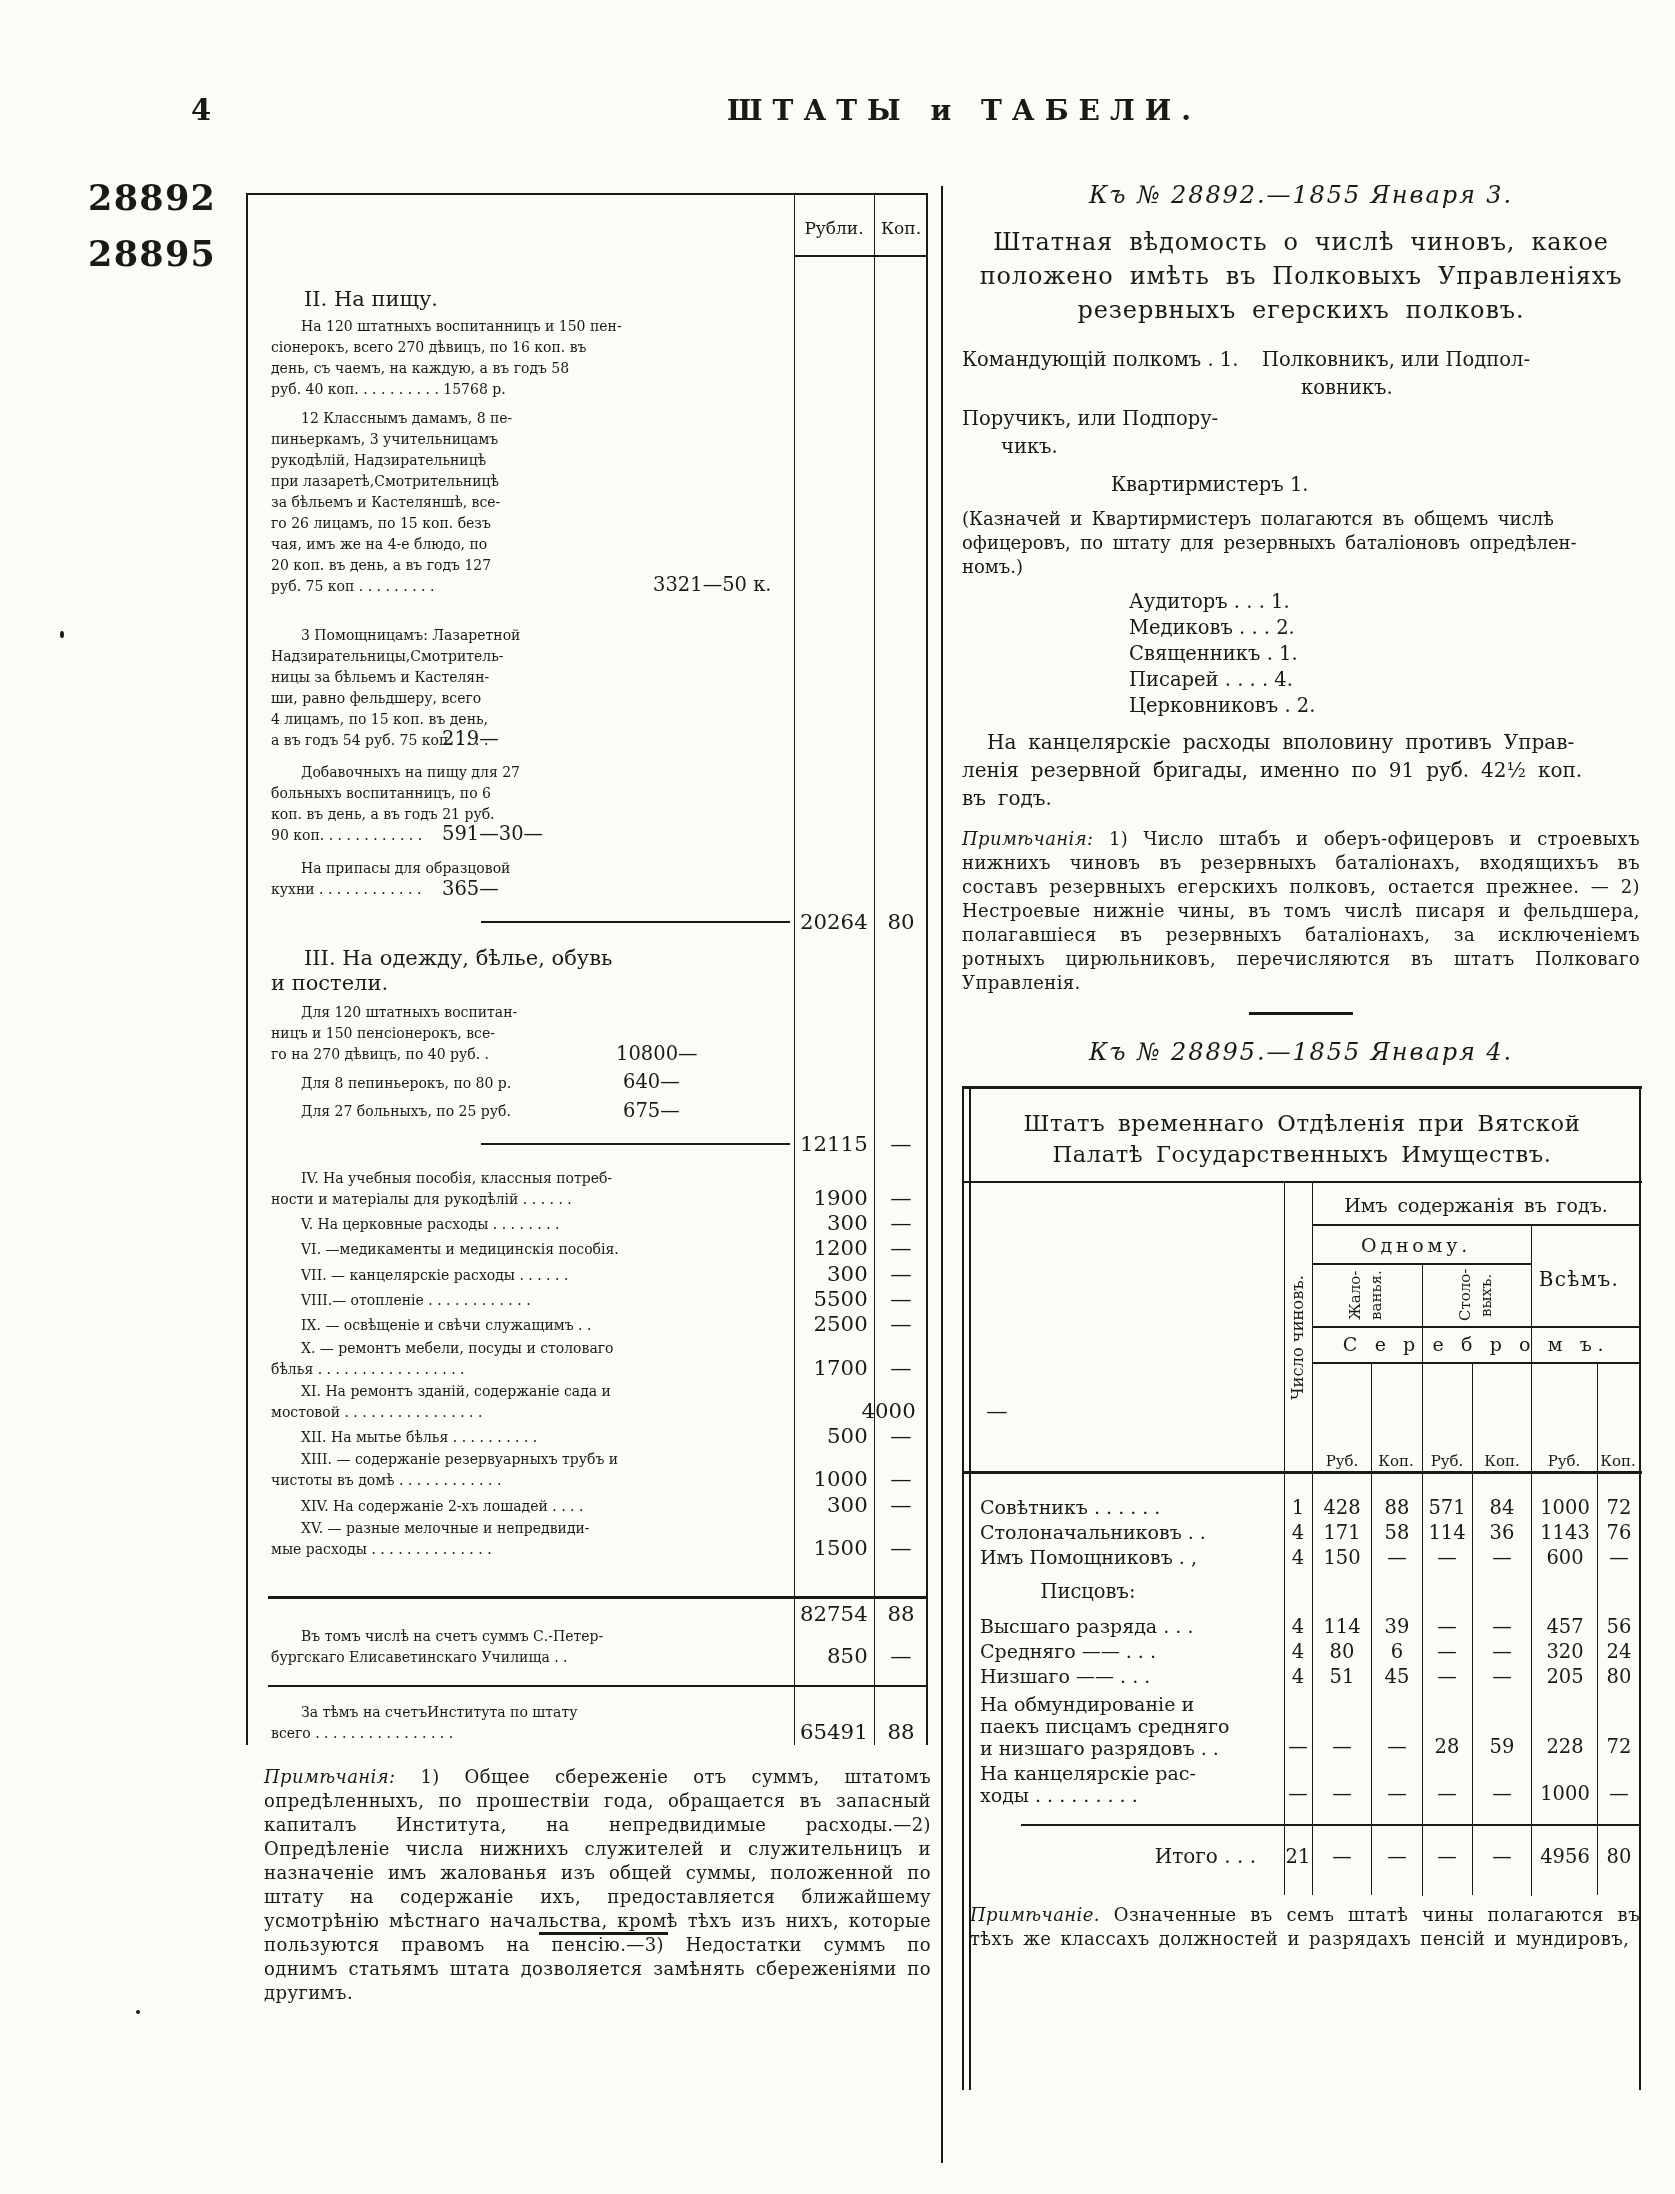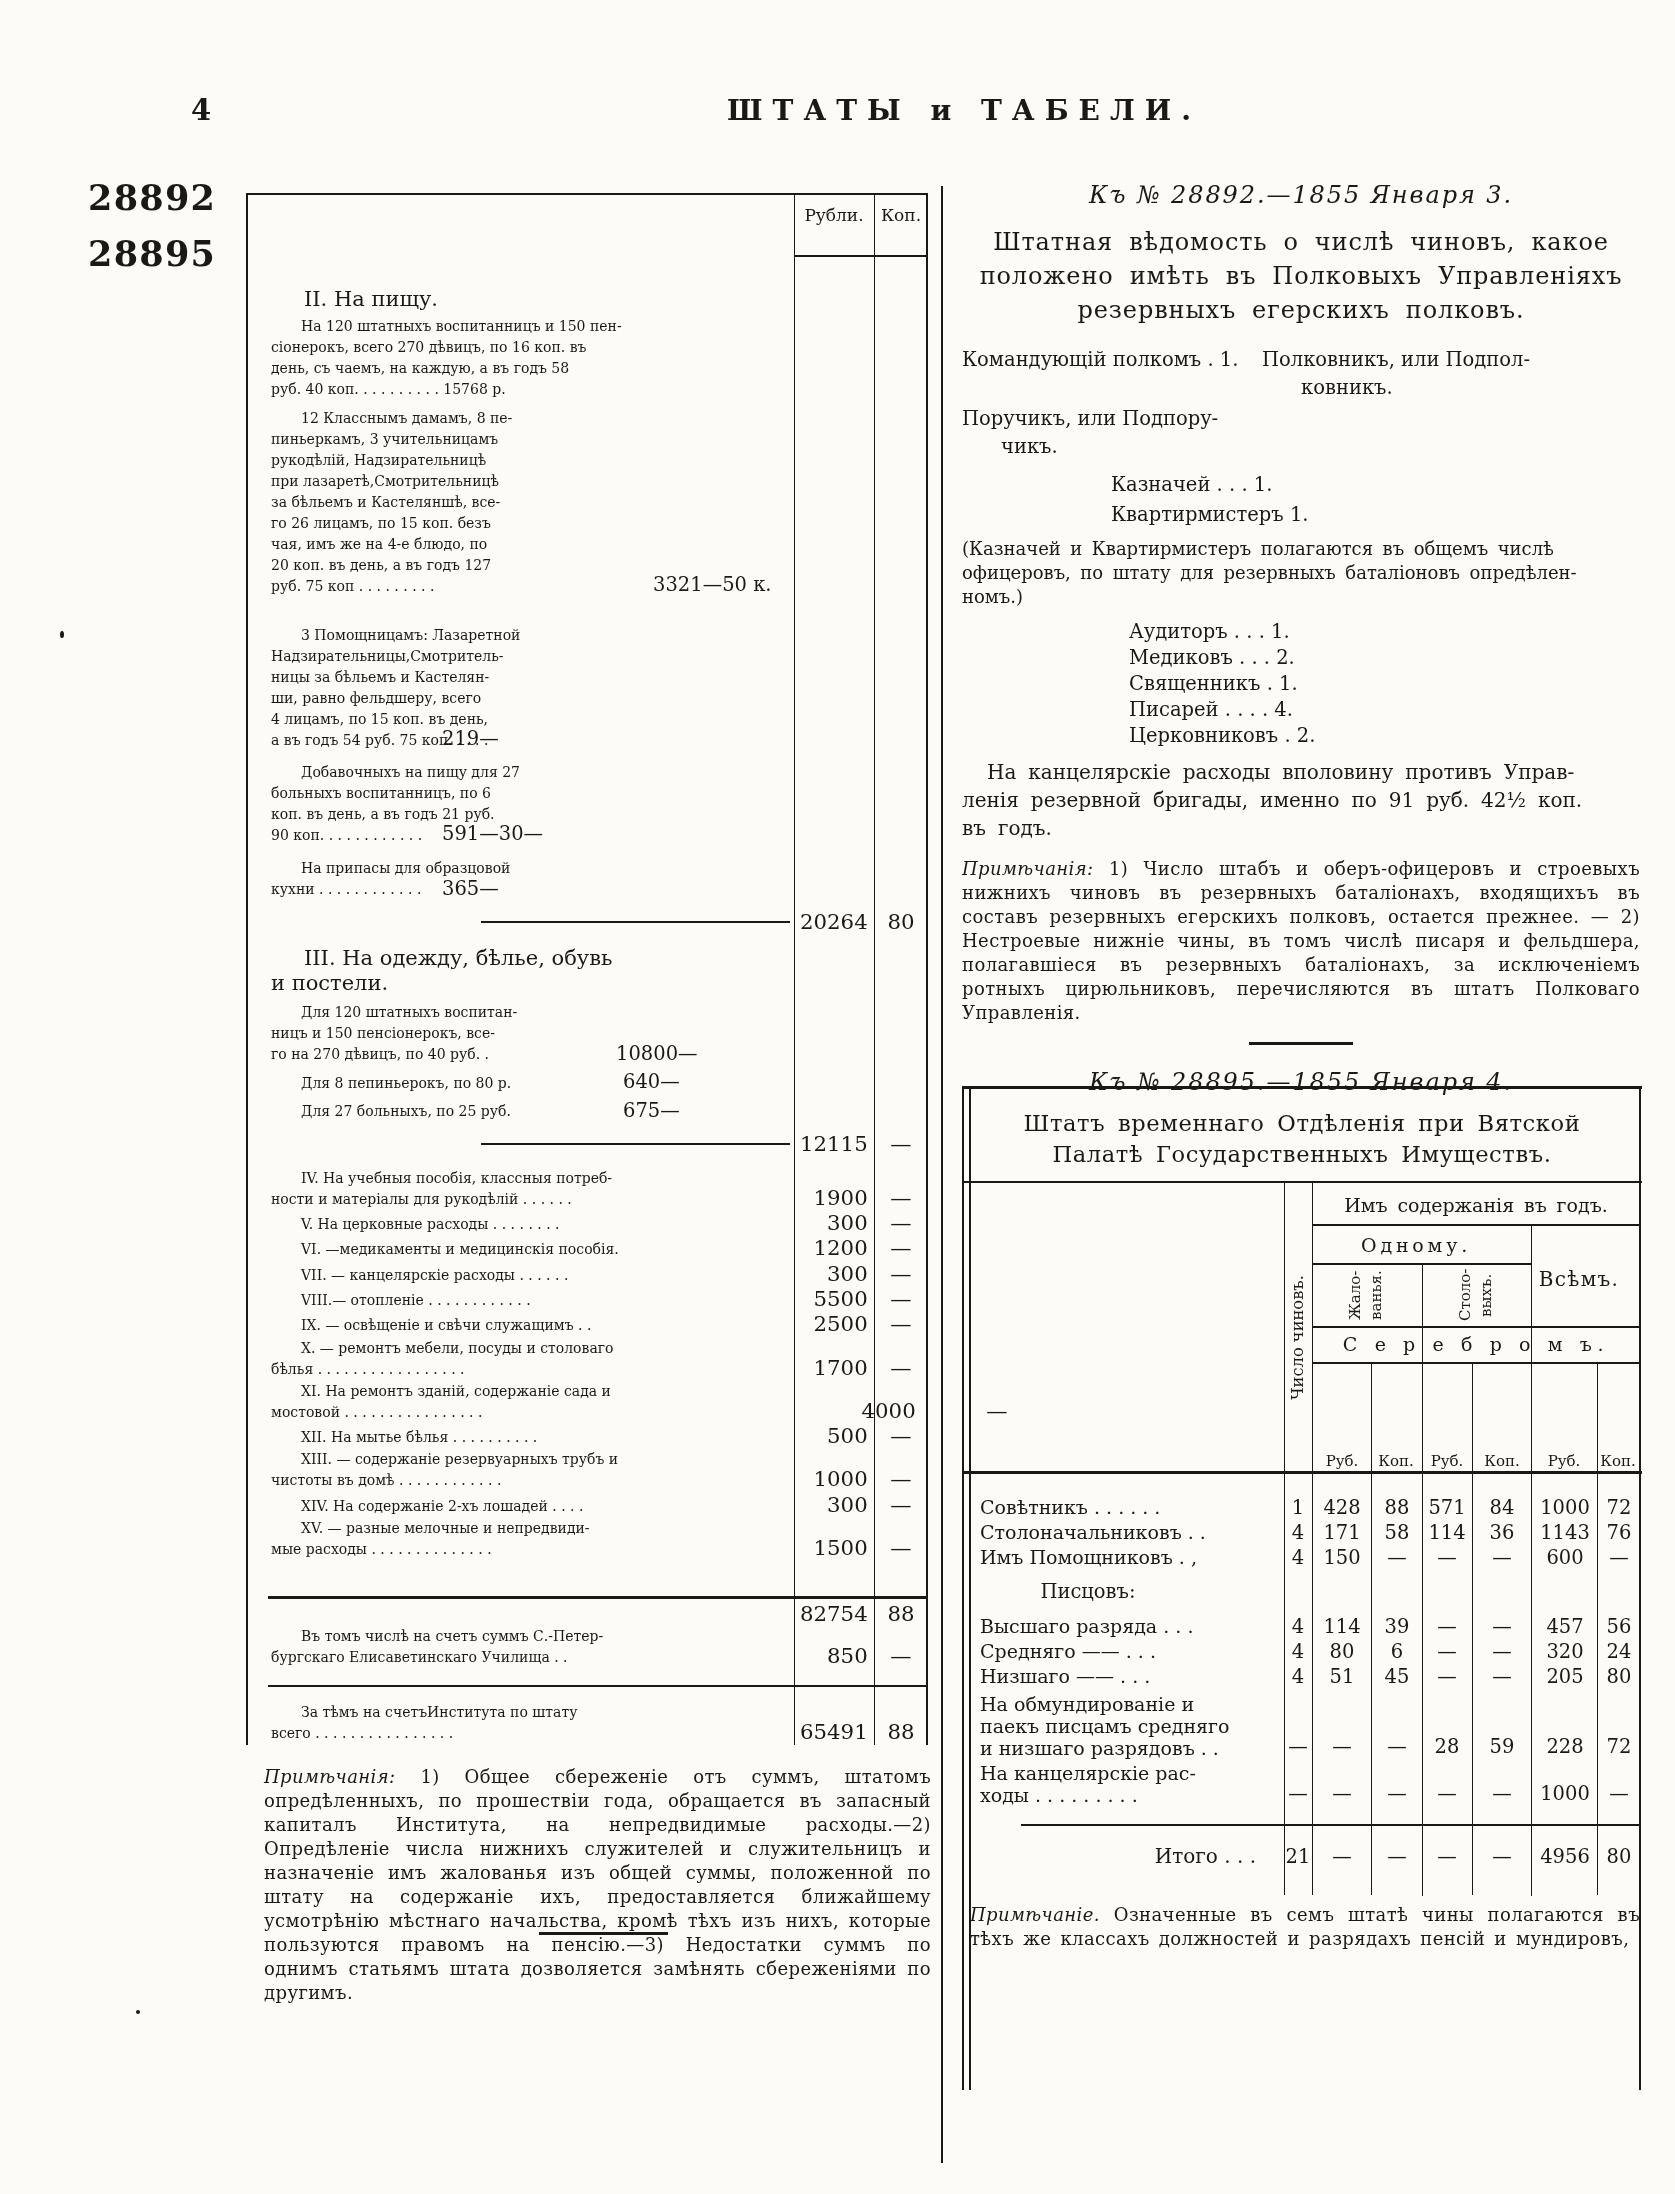--- a/index.html
+++ b/index.html
@@ -15,21 +15,21 @@
   #page-number{left:191px;top:93px;font-size:29px;font-weight:bold;}
   #running-title{left:628px;top:94px;width:672px;text-align:center;font-size:28px;letter-spacing:10px;font-weight:bold;}
   .margin-num{left:88px;width:220px;font-size:35px;font-weight:bold;letter-spacing:1.3px;}
   #mn1{top:177px;} #mn2{top:233px;}
   #col-divider{left:941px;top:186px;width:1.9px;height:1977px;}
   .speck{border-radius:50%;}
   
   #left-table{left:246px;top:193px;width:682px;height:1552px;}
   #left-table .vline{position:absolute;top:0;height:1552px;width:1.9px;background:#1a1915;}
   #lt-topline{position:absolute;left:0;top:0;width:682px;height:1.9px;background:#1a1915;}
-  .lt-colhead{position:absolute;top:12px;font-size:17px;text-align:center;}
+  .lt-colhead{position:absolute;top:25px;font-size:17px;text-align:center;}
   #lt-head-rule{position:absolute;left:548px;top:62px;width:134px;height:1.9px;background:#1a1915;}
   #left-rows{position:absolute;left:0;top:73px;width:682px;}
   .lt-h{font-size:21px;line-height:25px;white-space:pre-line;padding-left:25px;text-indent:33px;}
   .lt-row{display:flex;align-items:flex-end;}
   .lt-sub{align-items:center;height:38px;}
   .lt-desc{width:548px;flex:none;position:relative;padding-left:25px;box-sizing:border-box;}
   .lt-lines{white-space:pre-line;text-indent:30px;font-size:14px;line-height:21px;}
   .lt-amt{position:absolute;bottom:0.6px;font-size:19.5px;white-space:nowrap;}
   .lt-rub{width:80px;flex:none;text-align:right;padding-right:6.3px;box-sizing:border-box;font-size:21.3px;line-height:24px;}
   .lt-kop{width:54px;flex:none;text-align:center;font-size:21.3px;line-height:24px;}
@@ -333,21 +333,20 @@
         <span class="rc-pair-l">Командующій полкомъ . 1.</span>
         <span class="rc-pair-r">Полковникъ, или Подпол-
 ковникъ.</span>
       </div>
       <div class="rc-pair">
         <span class="rc-pair-r">Поручикъ, или  Подпору-
 чикъ.</span>
       </div>
     </div>
   <div id="rc-centered">
-      <div>Казначей . . . 1.</div>
       <div>Квартирмистеръ 1.</div>
     </div>
   <div id="rc-paren">(Казначей и Квартирмистеръ полагаются въ общемъ числѣ
 офицеровъ,  по  штату  для резервныхъ баталіоновъ опредѣлен-
 номъ.)</div>
   <div id="rc-list">
       <div>Аудиторъ . . . 1.</div>
       <div>Медиковъ . . . 2.</div>
       <div>Священникъ  . 1.</div>
       <div>Писарей . . . . 4.</div>

